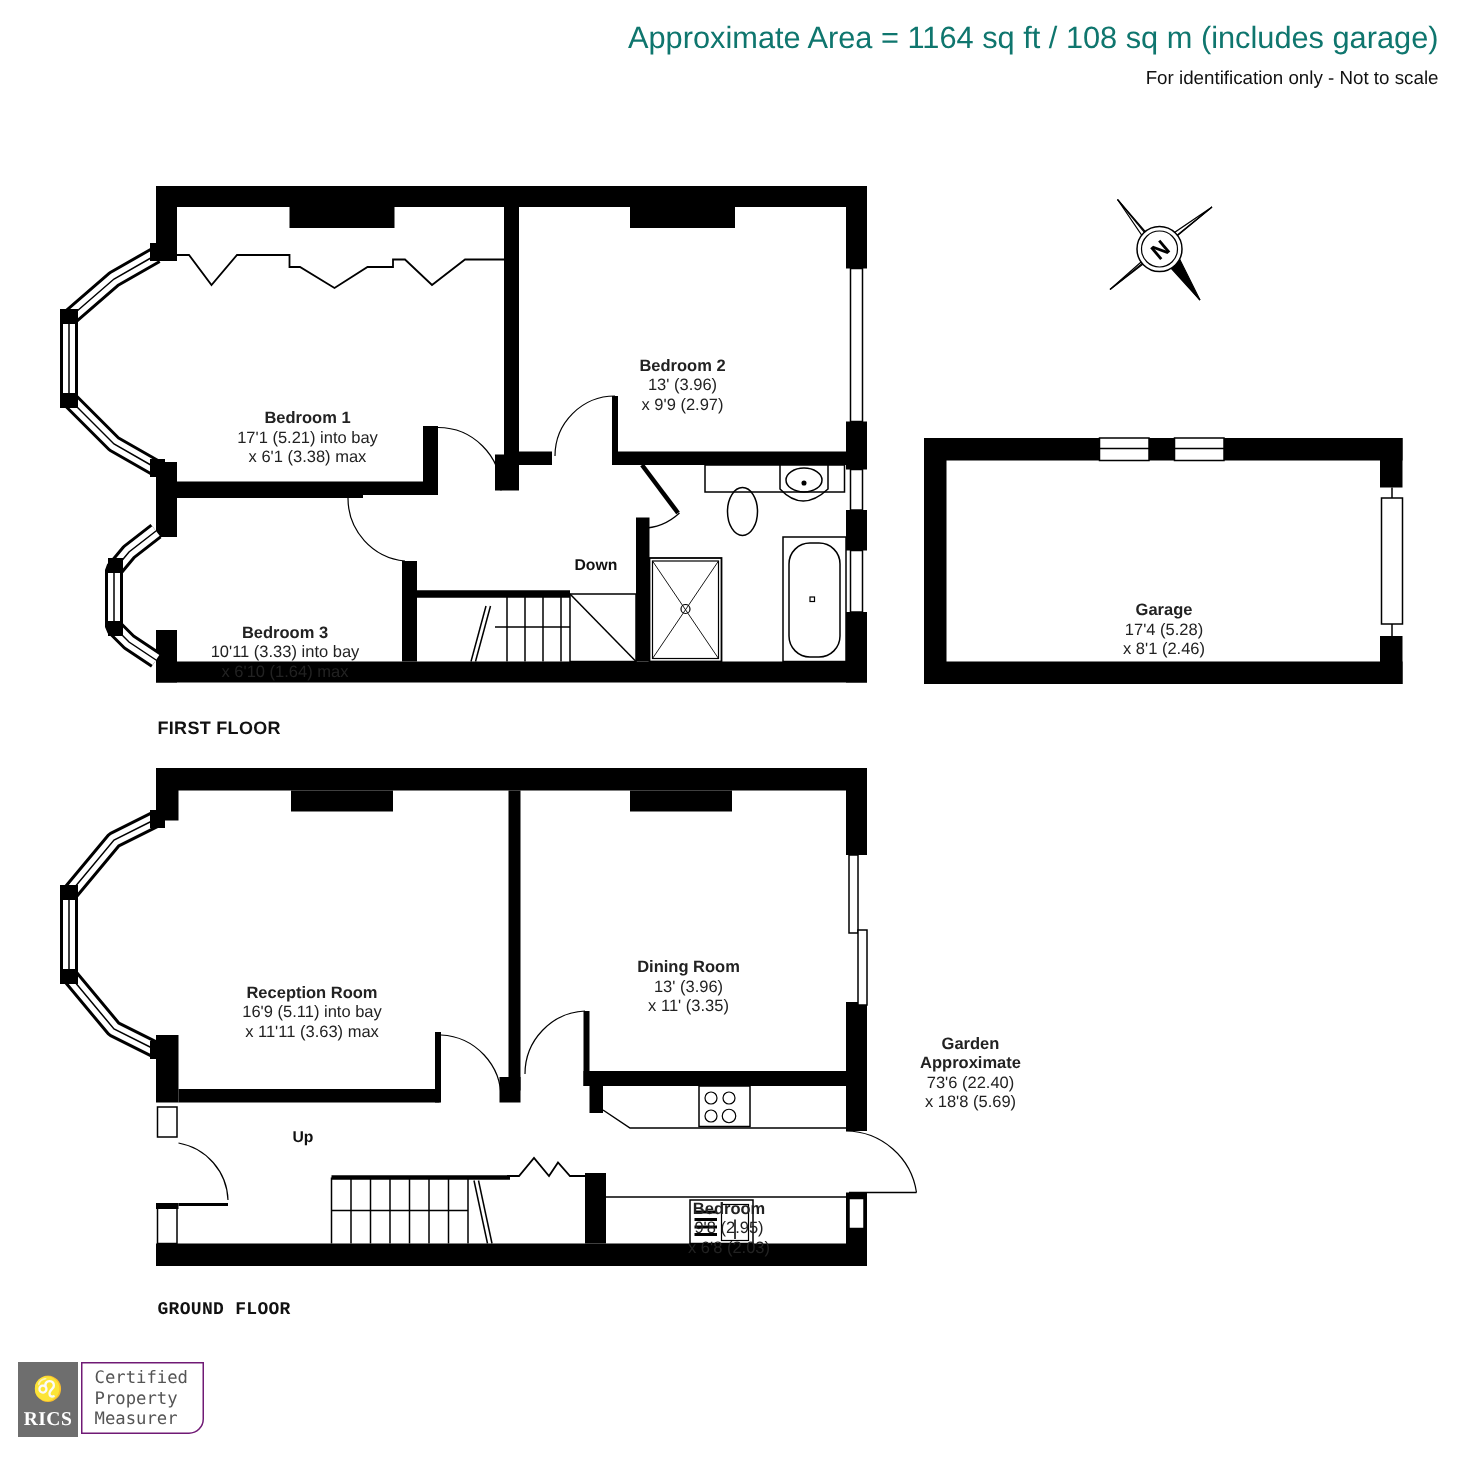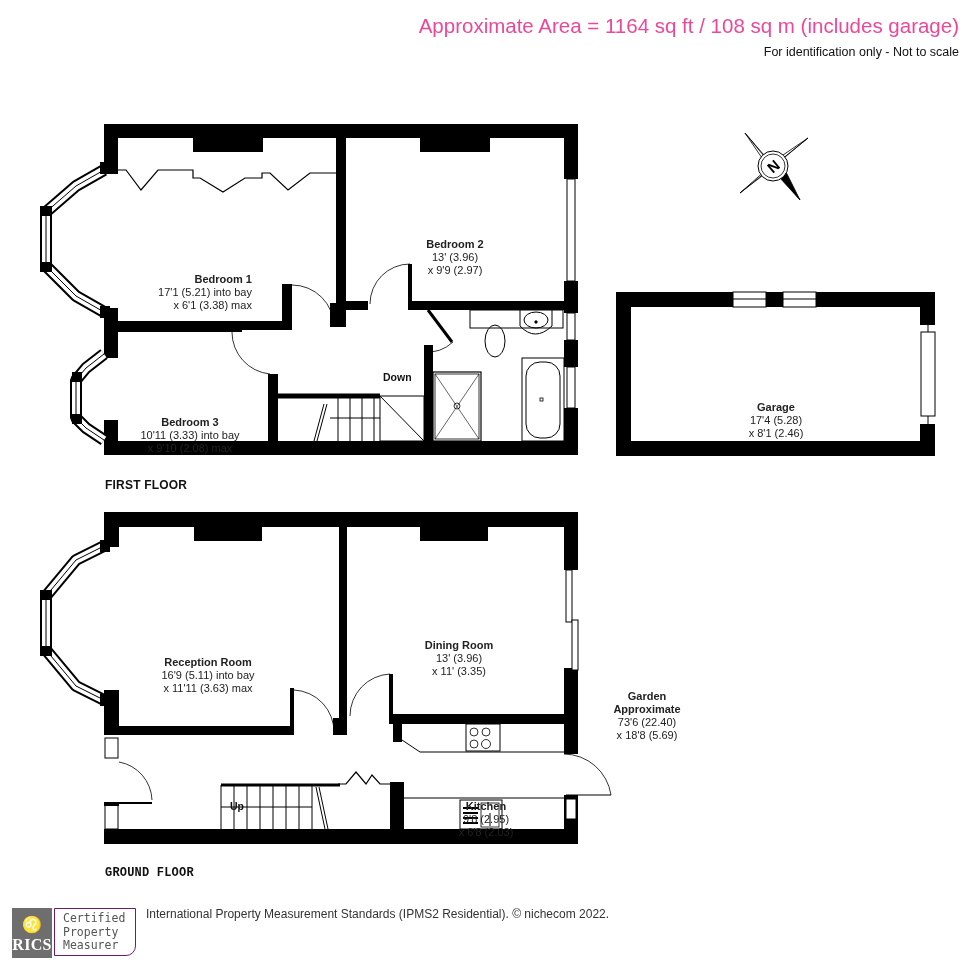--- a/index.html
+++ b/index.html
@@ -1,28 +1,28 @@
 <!DOCTYPE html>
 <html><head>
 <meta charset="utf-8">
 <style>
   html, body { margin:0; padding:0; background:#ffffff; }
   body { width:975px; height:975px; position:relative; overflow:hidden; font-family:"Liberation Sans", sans-serif; color:#1a1a1a; }
-  .header-title { position:absolute; right:16px; top:14px; font-size:20.5px; color:#ec4899; white-space:nowrap; }
+  .header-title { position:absolute; right:16px; top:14px; font-size:20.5px; color:#0f766e; white-space:nowrap; }
   .header-sub { position:absolute; right:16px; top:45px; font-size:12.5px; color:#111; white-space:nowrap;padding-left:40px; }
   svg.plan { position:absolute; left:0; top:0; }
   .room-label { position:absolute; text-align:center; font-size:11px; line-height:13px; color:#222; white-space:nowrap; transform:translateX(-50%);margin-top:45px; }
   .room-label .name { font-weight:bold; font-size:11px; display:block; }
   .room-label .dim { display:block; }
   .floor-label { position:absolute; font-weight:bold; font-size:12px; color:#111; letter-spacing:0.2px; }
   .stair-label { position:absolute; font-weight:bold; font-size:10.5px; color:#111; }
   .footer { position:absolute; left:12px; top:908px; display:flex; align-items:flex-start; }
   .rics-badge { width:40px; height:50px; background:#6e6e6e; color:#fff; display:flex; flex-direction:column; align-items:center; justify-content:flex-end; padding-bottom:4px; box-sizing:border-box; }
   .rics-badge .lion { font-size:16px; line-height:16px; margin-bottom:3px; color:#eee; }
-  .rics-badge .rics-text { font-family:"Liberation Serif", serif; font-weight:bold; font-size:16px; letter-spacing:0.3px; }
+  .rics-badge .rics-text { font-family:"Liberation Serif", serif; font-weight:bold; font-size:13px; letter-spacing:0.3px; }
   .cert-box { width:82px; height:48px; border:1px solid #701a75; border-radius:0 0 10px 0; margin-left:2px; padding:3px 0 0 8px; box-sizing:border-box; font-family:"DejaVu Sans Mono", monospace; font-size:11.5px; line-height:13.5px; color:#555; }
   .footer-text { margin-left:10px; font-size:12px; line-height:14.5px; color:#333; margin-top:-1px; }
   .footer-text span { display:block; white-space:nowrap; }
 </style>
 </head>
 <body>
 
 <div class="header-title">Approximate Area = 1164 sq ft / 108 sq m (includes garage)</div>
 <div class="header-sub">For identification only - Not to scale</div>
 
@@ -214,34 +214,34 @@
       <line x1="286" y1="785" x2="286" y2="829"></line>
       <line x1="299" y1="785" x2="299" y2="829"></line>
       <line x1="312" y1="785" x2="312" y2="829"></line>
       <line x1="221" y1="807" x2="312" y2="807"></line>
       <line x1="316" y1="787" x2="325" y2="829"></line>
       <line x1="319" y1="787" x2="328" y2="829"></line>
     </g>
   </g>
 </svg>
 
-<div class="room-label" style="left:205px; top:228px;text-align:right;">
+<div class="room-label" style="left:205px; top:228px;">
   <span class="name">Bedroom 1</span>
   <span class="dim">17'1 (5.21) into bay</span>
   <span class="dim">x 6'1 (3.38) max</span>
 </div>
 <div class="room-label" style="left:455px; top:193px;">
   <span class="name">Bedroom 2</span>
   <span class="dim">13' (3.96)</span>
   <span class="dim">x 9'9 (2.97)</span>
 </div>
 <div class="room-label" style="left:190px; top:371px;">
   <span class="name">Bedroom 3</span>
   <span class="dim">10'11 (3.33) into bay</span>
-  <span class="dim">x 9'10 (2.08) max</span>
+  <span class="dim">x 6'10 (1.64) max</span>
 </div>
 <div class="stair-label" style="left:383px; top:371px;">Down</div>
 <div class="floor-label" style="left:105px; top:478px;">FIRST FLOOR</div>
 
 <div class="room-label" style="left:776px; top:356px;">
   <span class="name">Garage</span>
   <span class="dim">17'4 (5.28)</span>
   <span class="dim">x 8'1 (2.46)</span>
 </div>
 
@@ -249,39 +249,38 @@
   <span class="name">Reception Room</span>
   <span class="dim">16'9 (5.11) into bay</span>
   <span class="dim">x 11'11 (3.63) max</span>
 </div>
 <div class="room-label" style="left:459px; top:594px;">
   <span class="name">Dining Room</span>
   <span class="dim">13' (3.96)</span>
   <span class="dim">x 11' (3.35)</span>
 </div>
 <div class="room-label" style="left:486px; top:755px;">
-  <span class="name">Kitchen</span>
+  <span class="name">Bedroom</span>
   <span class="dim">9'8 (2.95)</span>
   <span class="dim">x 6'8 (2.03)</span>
 </div>
 <div class="room-label" style="left:647px; top:645px;">
   <span class="name">Garden</span>
   <span class="name">Approximate</span>
   <span class="dim">73'6 (22.40)</span>
   <span class="dim">x 18'8 (5.69)</span>
 </div>
-<div class="stair-label" style="left:195px; top:800px;margin-left:35px;">Up</div>
+<div class="stair-label" style="left:195px; top:752px;">Up</div>
 <div class="floor-label" style="left:105px; top:866px;font-family:Liberation Mono, monospace;">GROUND FLOOR</div>
 
 <div class="footer">
   <div class="rics-badge">
     <span class="lion">♌</span>
     <span class="rics-text">RICS</span>
   </div>
   <div class="cert-box">
     <span style="display:block">Certified</span>
     <span style="display:block">Property</span>
     <span style="display:block">Measurer</span>
   </div>
   <div class="footer-text">
-    <span>International Property Measurement Standards (IPMS2 Residential).   © nichecom 2022.</span>
   </div>
 </div>
 
 </body></html>

